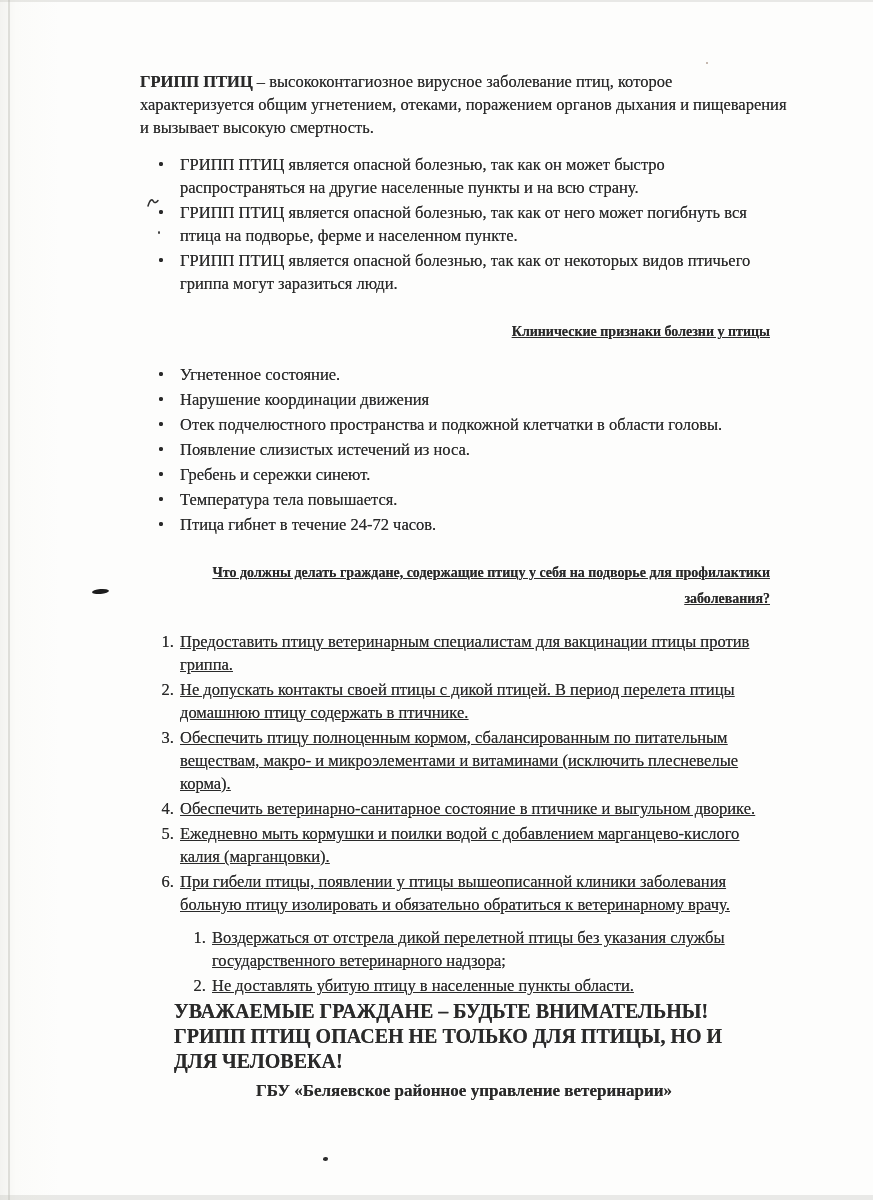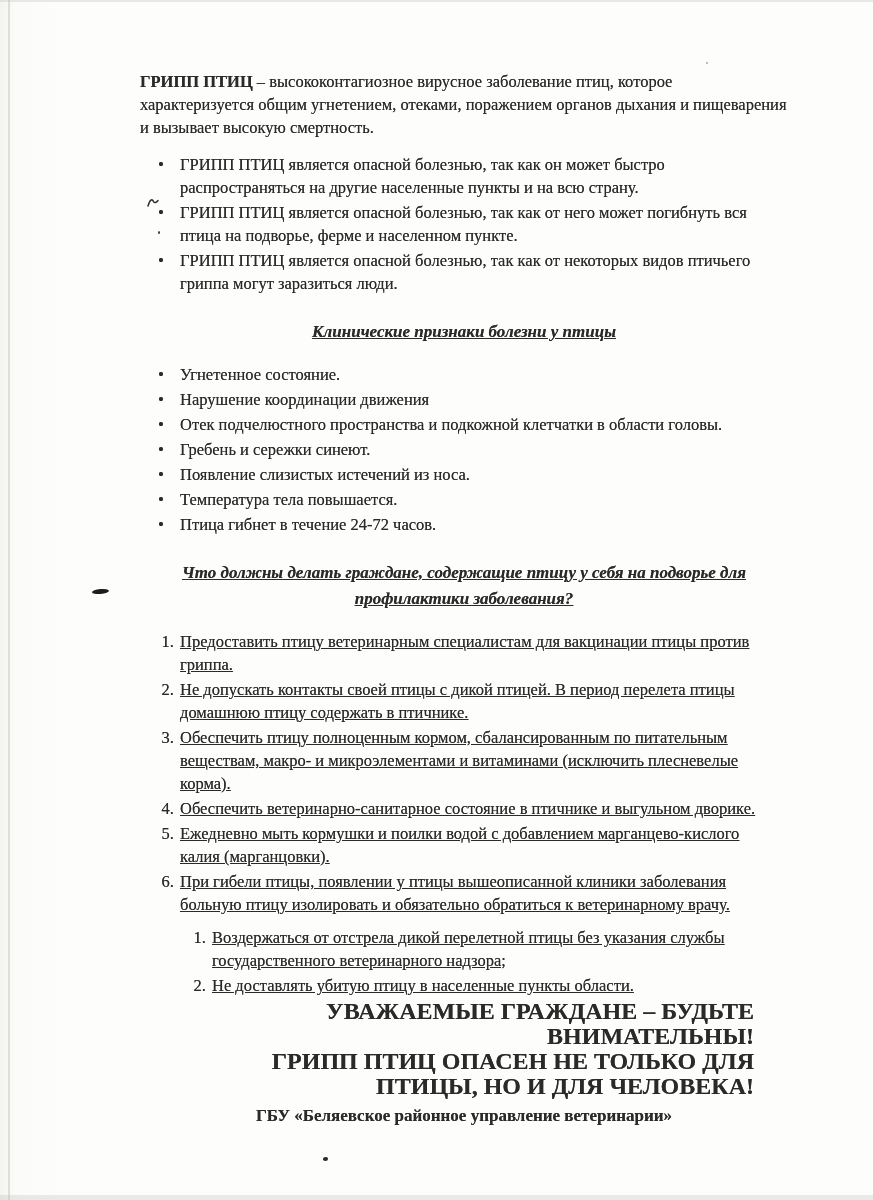--- a/index.html
+++ b/index.html
@@ -63,46 +63,45 @@
     position: relative;
     margin-bottom: 2px;
   }
   ul.bullets li::before {
     content: "\2022";
     position: absolute;
     left: -22px;
     font-size: 17px;
   }
   .section-heading {
-    font-size: 17px;
-    font-weight: bold;
-    font-style: italic;
+    font-size: 14px;
+    font-weight: bold;
     text-decoration: underline;
-    text-align: center;
+    text-align: right;
     margin: 24px 18px 18px 18px;
     line-height: 26px;
   }
   ol.numbered {
     margin: 0 8px 10px 0;
     padding: 0 0 0 38px;
     text-decoration: underline;
   }
   ol.numbered li {
     padding-left: 2px;
     margin-bottom: 2px;
   }
   ol.hunters {
     margin-left: 32px;
     margin-bottom: 2px;
     width: 560px;
   }
   .footer-line1, .footer-line2 {
-    font-size: 24px;
-    font-weight: bold;
-    text-align: right;
+    font-size: 20px;
+    font-weight: bold;
+    text-align: left;
     width: 580px;
     margin: 0 auto;
     line-height: 25px;
   }
   .footer-line3 {
     font-size: 17px;
     font-weight: bold;
     text-align: center;
     margin: 5px auto 0 auto;
     line-height: 24px;
@@ -163,23 +162,23 @@
     <h2 class="section-heading">Клинические признаки болезни у птицы</h2>
 
     <ul class="bullets">
 
         <li>Угнетенное состояние.</li>
 
         <li>Нарушение координации движения</li>
 
         <li>Отек подчелюстного пространства и подкожной клетчатки в области головы.</li>
 
+        <li>Появление слизистых истечений из носа.</li>
+
         <li>Гребень и сережки синеют.</li>
-
-        <li>Появление слизистых истечений из носа.</li>
 
         <li>Температура тела повышается.</li>
 
         <li>Птица гибнет в течение 24-72 часов.</li>
       </ul>
 
     <h2 class="section-heading">Что должны делать граждане, содержащие птицу у себя на подворье для профилактики заболевания?</h2>
 
     <ol class="numbered">
 

